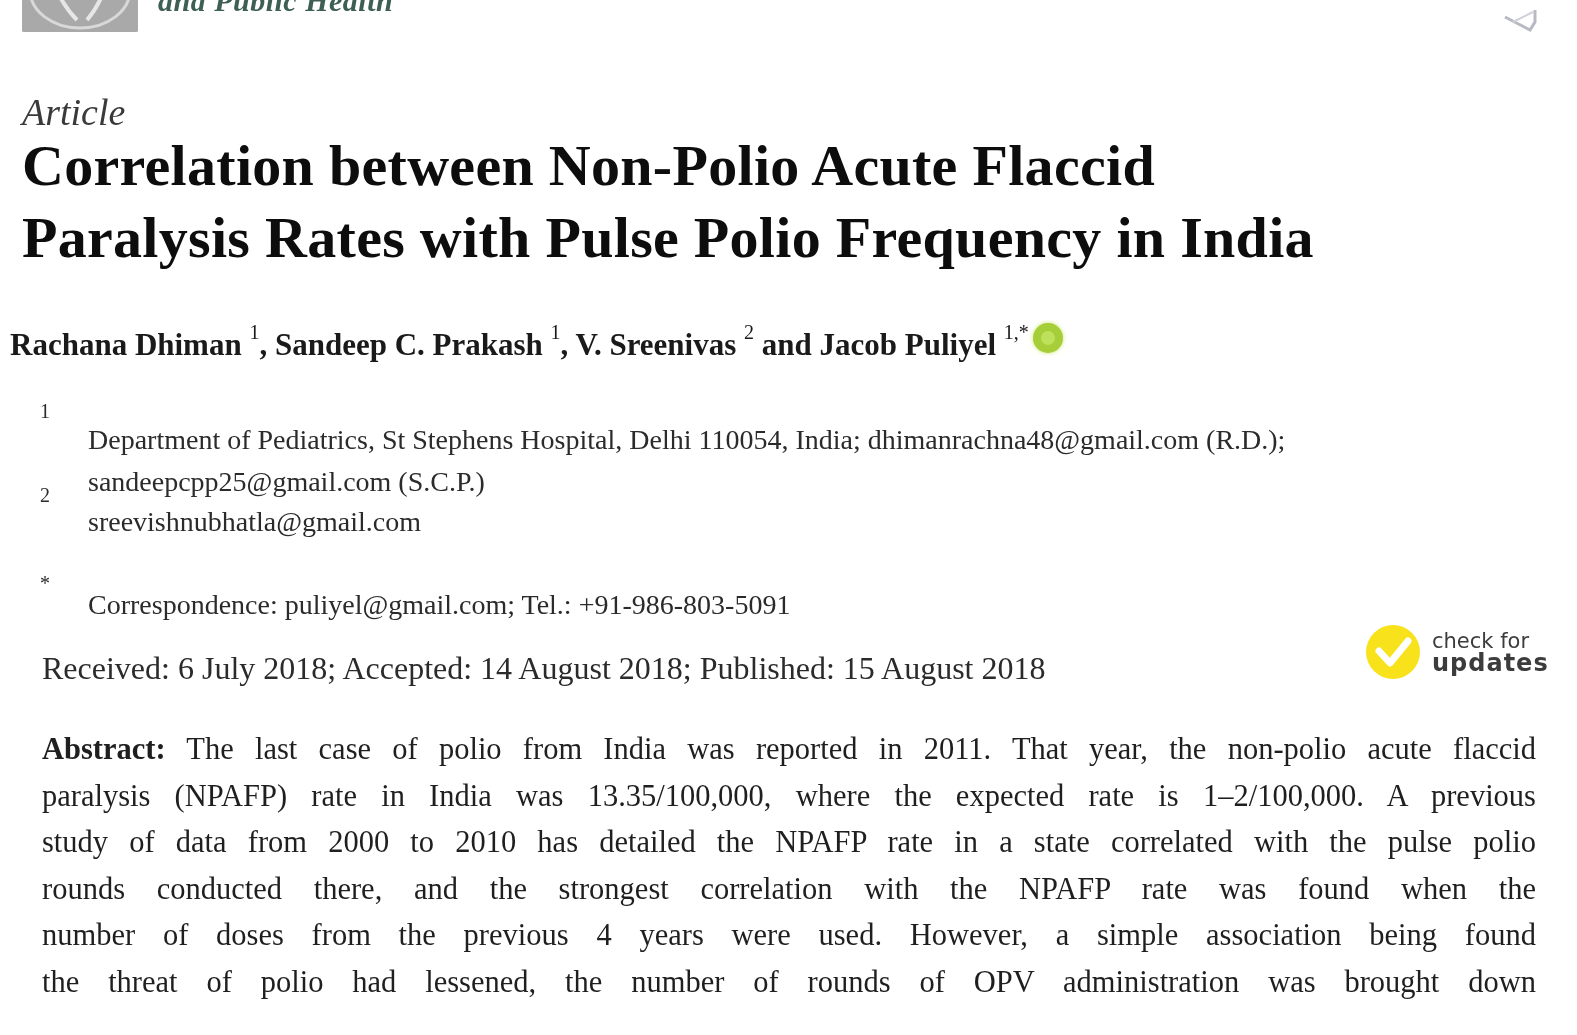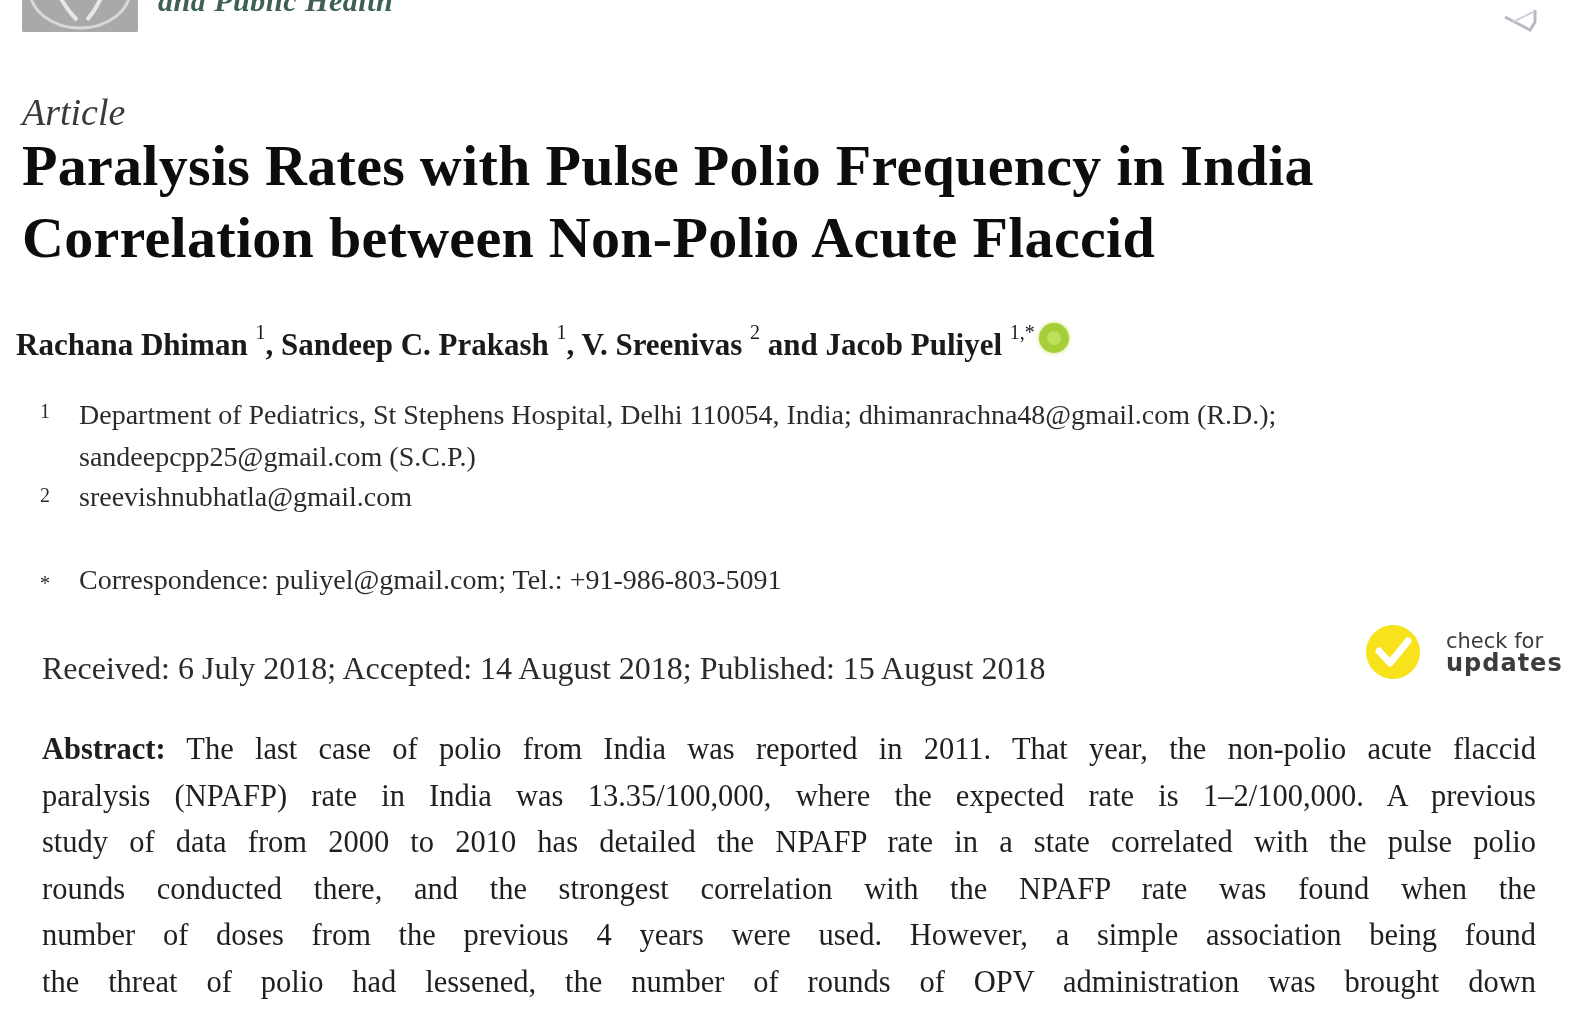--- a/index.html
+++ b/index.html
@@ -47,21 +47,21 @@
     .title {
       left: 22px; top: 130px;
       width: 1540px;
       font-size: 58px;
       font-weight: bold;
       line-height: 72px;
       color: #0d0d0d;
       letter-spacing: 0.3px;
     }
     .authors {
-      left: 16px; top: 327px;
+      left: 10px; top: 327px;
       font-size: 31px;
       font-weight: bold;
       color: #1a1a1a;
       white-space: nowrap;
     }
     .authors sup {
       font-size: 20px;
       font-weight: normal;
       vertical-align: top;
       position: relative;
@@ -90,21 +90,21 @@
       font-size: 28px;
       color: #2b2b2b;
       line-height: 42px;
       white-space: nowrap;
     }
     .affil-marker {
       left: 40px;
       font-size: 20px;
       color: #2b2b2b;
     }
-    .affil-text { left: 79px; }
+    .affil-text { left: 88px; margin-top: 25px; }
 
     .dates {
       left: 42px; top: 650px;
       font-size: 32px;
       color: #2b2b2b;
       white-space: nowrap;
     }
 
     .check-updates {
       left: 1366px; top: 622px;
@@ -114,21 +114,21 @@
     }
     .cu-circle {
       width: 54px; height: 54px;
       border-radius: 50%;
       background: #f7e21b;
       position: relative;
       flex: none;
     }
     .cu-circle svg { position: absolute; left: 0; top: 0; }
     .cu-text {
-      margin-left: 26px;
+      margin-left: 12px;
       font-family: "DejaVu Sans", "Liberation Sans", sans-serif;
       line-height: 22px;
       color: #3c3c3c;
     }
     .cu-line1 { font-size: 21px; display: block; }
     .cu-line2 { font-size: 24px; font-weight: bold; display: block; letter-spacing: 1px; }
 
     .abstract {
       left: 42px; top: 726px;
       width: 1494px;
@@ -158,22 +158,22 @@
   <svg width="160" height="60" viewBox="0 0 160 60">
     <path d="M120 45 L145 58 L150 50 L150 38" fill="none" stroke="#b9b9c6" stroke-width="3"></path>
     <path d="M128 50 L148 40" stroke="#cfcfd8" stroke-width="2"></path>
     <path d="M0 20 Q40 30 110 18" fill="none" stroke="#d4d4e2" stroke-width="2"></path>
   </svg>
 </div>
 
 <div class="abs article-type">Article</div>
 
 <div class="abs title">
+  <div>Correlation between Non-Polio Acute Flaccid</div>
   <div>Paralysis Rates with Pulse Polio Frequency in India</div>
-  <div>Correlation between Non-Polio Acute Flaccid</div>
 </div>
 
 <div class="abs authors">
   <span>Rachana Dhiman</span>&nbsp;<sup>1</sup><span>, </span><span>Sandeep C. Prakash</span>&nbsp;<sup>1</sup><span>, </span><span>V. Sreenivas</span>&nbsp;<sup>2</sup><span> and </span><span>Jacob Puliyel</span>&nbsp;<sup>1,*</sup><span class="orcid"></span>
 </div>
 
 <div class="abs affil affil-marker" style="top:390px;">1</div>
 <div class="abs affil affil-text" style="top:394px;">
   <div>Department of Pediatrics, St Stephens Hospital, Delhi 110054, India; dhimanrachna48@gmail.com (R.D.);</div>
   <div>sandeepcpp25@gmail.com (S.C.P.)</div>

